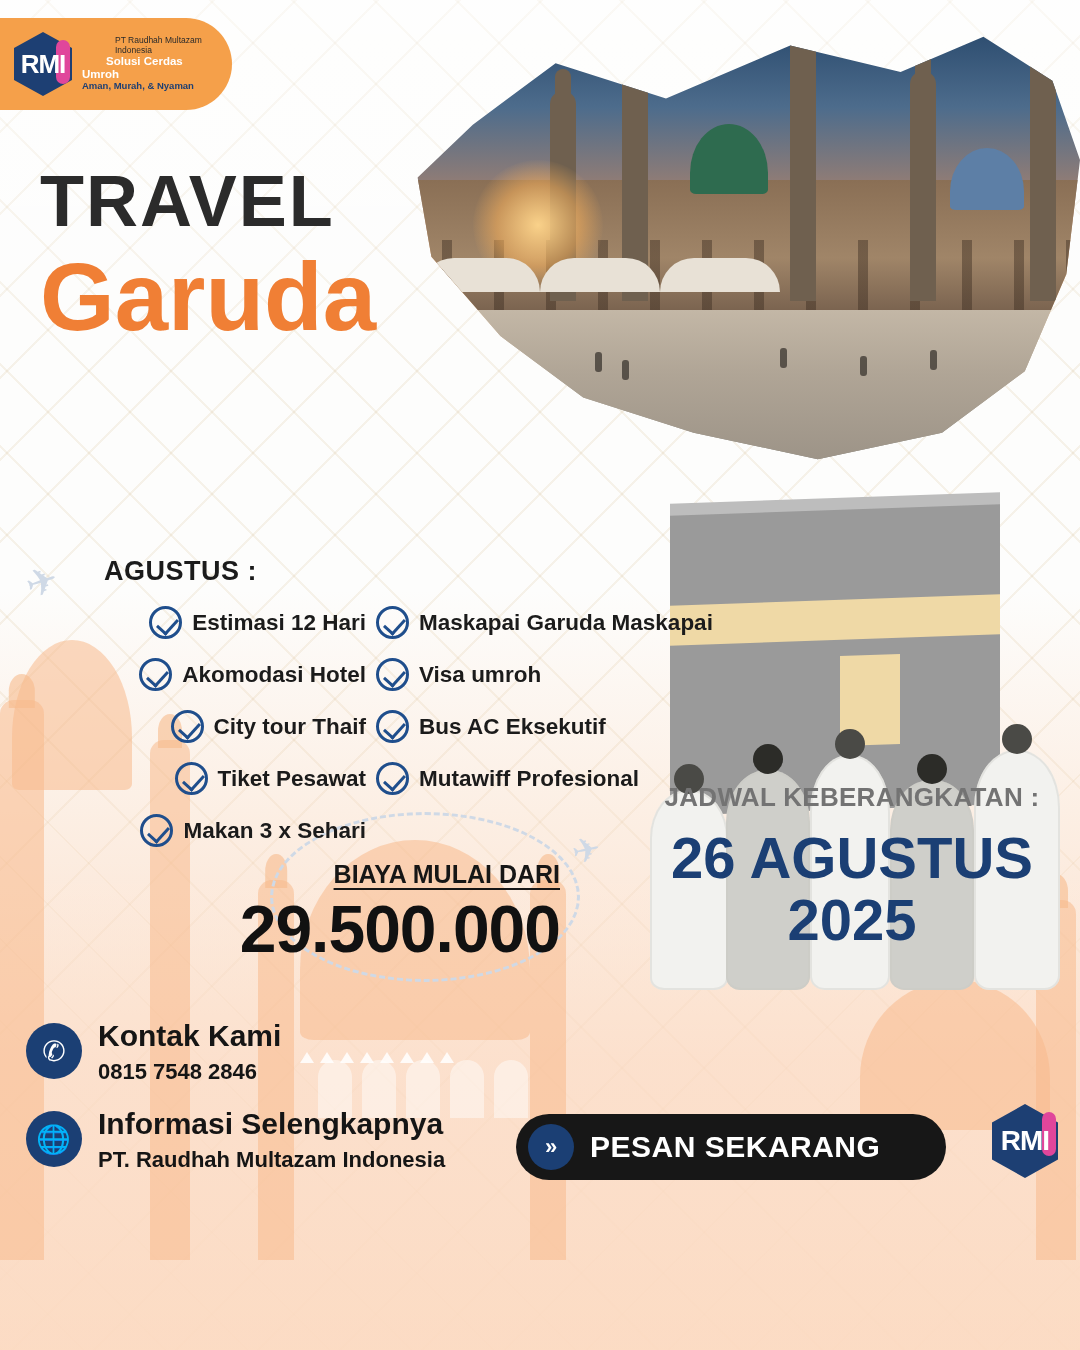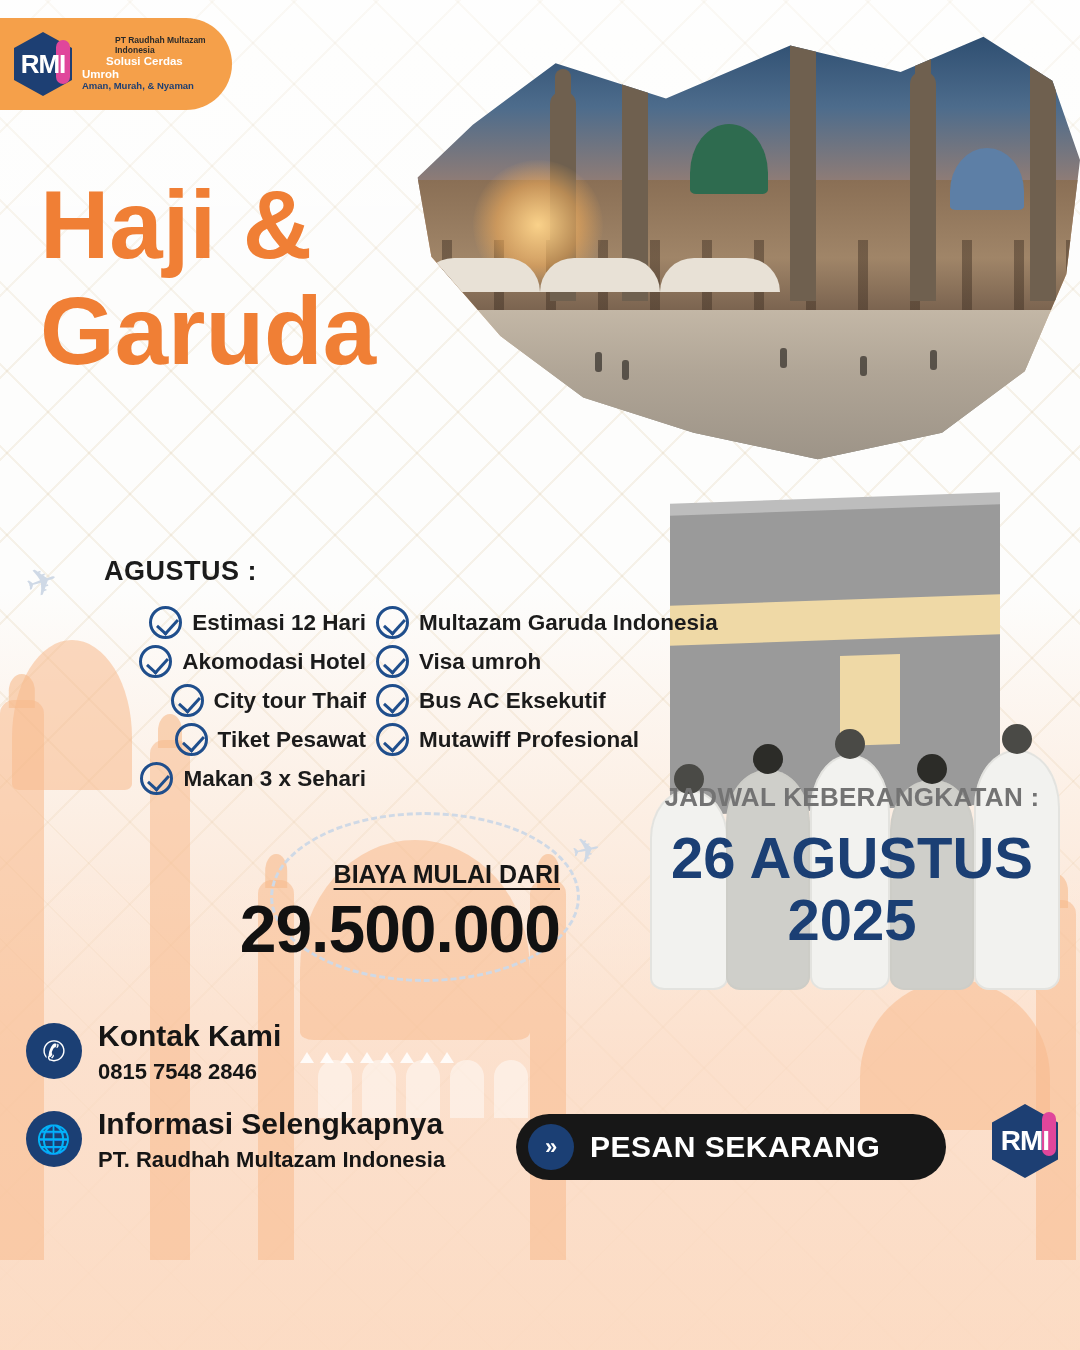--- a/index.html
+++ b/index.html
@@ -121,21 +121,21 @@
     position: absolute; right: 2px; top: 8px; width: 14px; height: 44px;
     background: #e0469b; border-radius: 7px;
   }
   .logo-letters {
     position: absolute; inset: 0;
     color: #fff; font-weight: bold; font-size: 26px;
     display: flex; align-items: center; justify-content: center;
     letter-spacing: -1px;
   }
   .logo-text { line-height: 1.12; }
-  .logo-text .l1 { font-size: 8.5px; color: #2a2a2a; font-weight: bold; padding-left: 33px; }
+  .logo-text .l1 { font-size: 8.5px; color: #2a2a2a; font-weight: normal; padding-left: 33px; }
   .logo-text .l2 { font-size: 11.5px; color: #ffffff; font-weight: bold; margin-left: 24px; }
   .logo-text .l3 { font-size: 11.5px; color: #ffffff; font-weight: bold; }
   .logo-text .l4 { font-size: 9.5px; color: #1d3f73; font-weight: bold; }
 
   
   .headline { position: absolute; left: 40px; top: 165px; z-index: 6; }
   .headline .travel {
     font-size: 72px; font-weight: bold; color: #2b2b2b; letter-spacing: 2px; line-height: 1;
   }
   .headline .haji {
@@ -199,21 +199,21 @@
   
   .benefit-title {
     position: absolute; left: 104px; top: 556px;
     font-size: 27px; font-weight: bold; color: #1b1b1b; letter-spacing: 0.5px;
     z-index: 7;
   }
   .benefit-cols {
     position: absolute; left: 104px; top: 606px; width: 660px;
     display: flex; gap: 10px; z-index: 7;
   }
-  .benefit-col { display: flex; flex-direction: column; gap: 6px; }
+  .benefit-col { display: flex; flex-direction: column; gap: 19px; }
   .benefit-col.col1 { width: 262px; align-items: flex-end; }
   .benefit-col.col2 { width: 380px; }
   .bitem { display: flex; align-items: center; gap: 10px; }
   .bitem .txt {
     font-size: 22.5px; font-weight: bold; color: #1b1b1b; white-space: nowrap;
   }
   .check {
     width: 33px; height: 33px; flex: 0 0 auto;
     border: 3.4px solid #1f4e8c; border-radius: 50%;
     position: relative;
@@ -372,21 +372,21 @@
     </div>
     <div class="logo-text">
       <div class="l1">PT Raudhah Multazam Indonesia</div>
       <div class="l2">Solusi Cerdas</div>
       <div class="l3">Umroh</div>
       <div class="l4">Aman, Murah, &amp; Nyaman</div>
     </div>
   </div>
 
   <div class="headline">
-    <div class="haji">Haji &amp;</div>
+    <div class="travel">TRAVEL</div>
     <div class="haji">Garuda</div>
   </div>
 
   <div class="benefit-title">AGUSTUS :</div>
   <div class="benefit-cols">
     <div class="benefit-col col1">
       <div class="bitem">
         <span class="check"></span>
         <span class="txt">Estimasi 12 Hari</span>
       </div>
@@ -403,21 +403,21 @@
         <span class="txt">Tiket Pesawat</span>
       </div>
       <div class="bitem">
         <span class="check"></span>
         <span class="txt">Makan 3 x Sehari</span>
       </div>
     </div>
     <div class="benefit-col col2">
       <div class="bitem">
         <span class="check"></span>
-        <span class="txt">Multazam Garuda Indonesia</span>
+        <span class="txt">Maskapai Garuda Maskapai</span>
       </div>
       <div class="bitem">
         <span class="check"></span>
         <span class="txt">Visa umroh</span>
       </div>
       <div class="bitem">
         <span class="check"></span>
         <span class="txt">Bus AC Eksekutif</span>
       </div>
       <div class="bitem">

